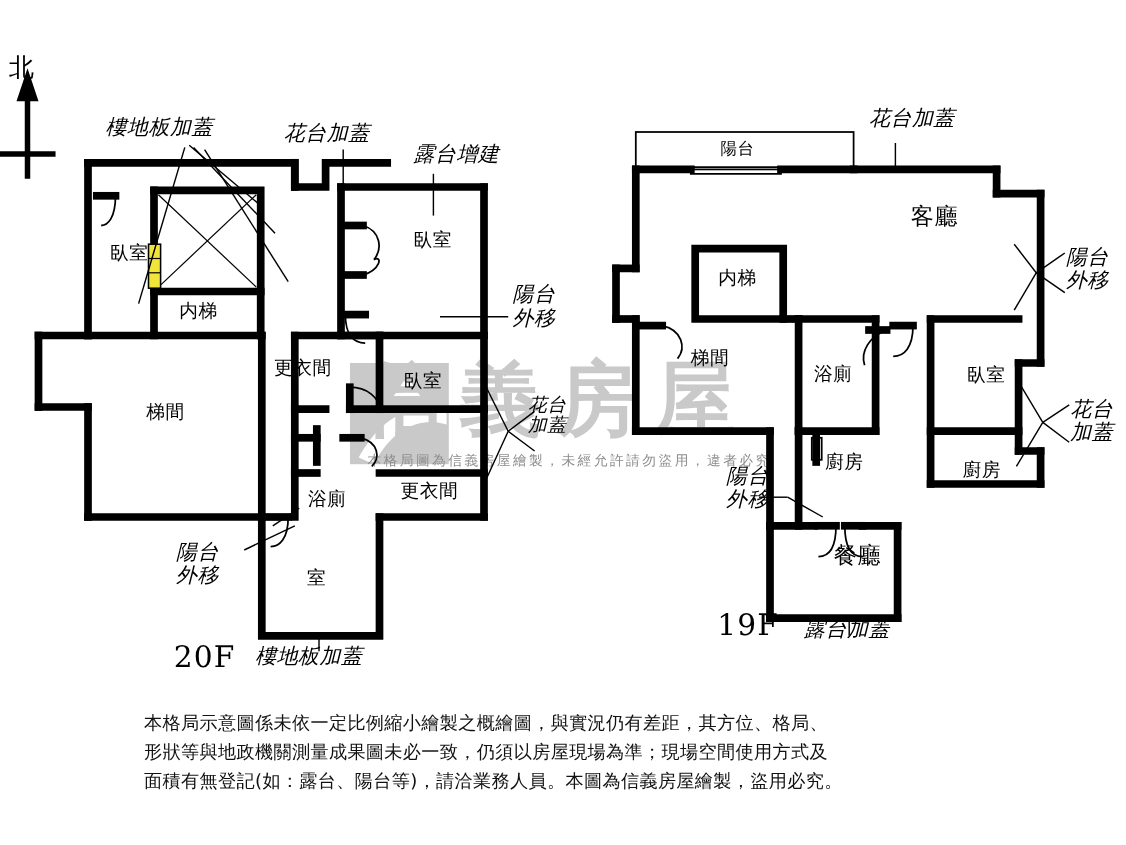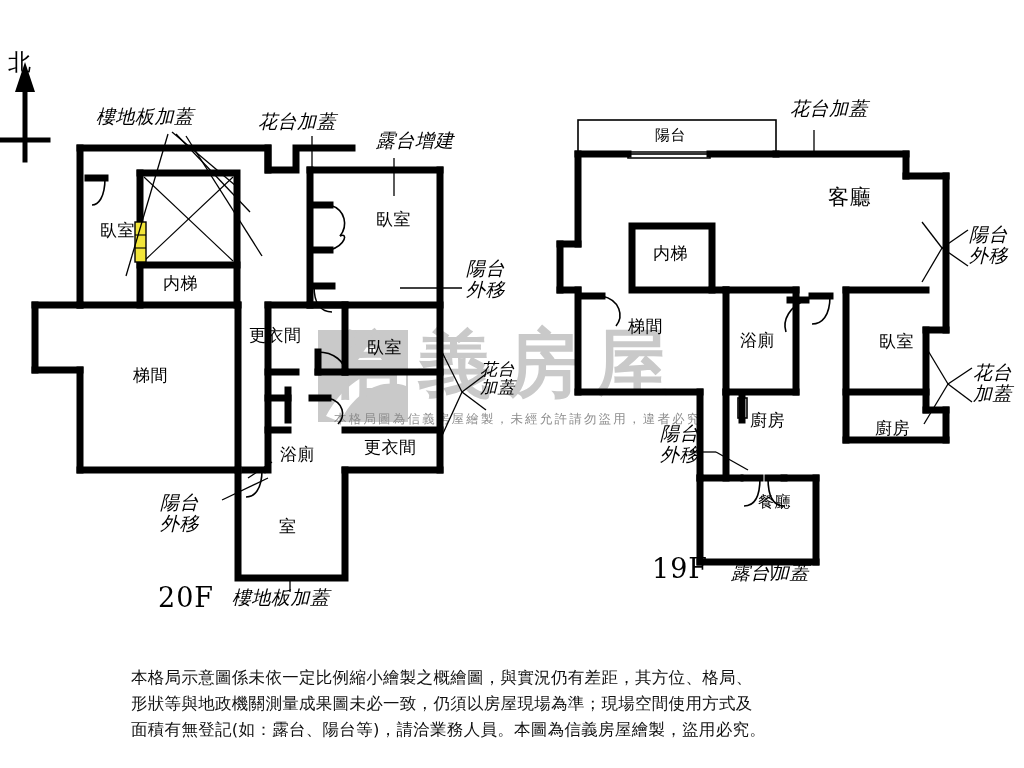--- a/index.html
+++ b/index.html
@@ -74,21 +74,20 @@
   }
   #disclaimer {
     position: absolute;
     left: 131px;
     top: 645px;
     width: 790px;
     font-size: 16.5px;
     line-height: 1.58;
     color: #111;
     letter-spacing: 0.3px;
-    margin-top: 20px;
   }
   .yellow-door { fill: #f2e53a; stroke: #000; stroke-width: 1.4; }
 </style>
 </head>
 <body>
 
 <div id="stage">
 
   <div id="watermark">
     <svg viewBox="0 0 372 100" width="372" height="100">
@@ -328,21 +327,21 @@
   <div class="lbl floor-tag" style="left:652px; top:555px;text-align:right;">19F</div>
 
   <div class="lbl room-lbl small" style="left:655px; top:128px;">陽台</div>
   <div class="lbl room-lbl" style="left:800px; top:186px; font-size:21px;margin-left:28px;">客廳</div>
   <div class="lbl room-lbl" style="left:653px; top:245px;">内梯</div>
   <div class="lbl room-lbl v" style="left:628px; top:318px;">梯間</div>
   <div class="lbl room-lbl" style="left:740px; top:332px;">浴廁</div>
   <div class="lbl room-lbl" style="left:879px; top:333px;">臥室</div>
   <div class="lbl room-lbl" style="left:750px; top:412px;">廚房</div>
   <div class="lbl room-lbl" style="left:875px; top:420px;">廚房</div>
-  <div class="lbl room-lbl" style="left:758px; top:494px; font-size:16px;">餐廳</div>
+  <div class="lbl room-lbl" style="left:758px; top:494px; font-size:21px;">餐廳</div>
 
   <div id="disclaimer">
     <div>本格局示意圖係未依一定比例縮小繪製之概繪圖，與實況仍有差距，其方位、格局、</div>
     <div>形狀等與地政機關測量成果圖未必一致，仍須以房屋現場為準；現場空間使用方式及</div>
     <div>面積有無登記(如：露台、陽台等)，請洽業務人員。本圖為信義房屋繪製，盜用必究。</div>
   </div>
 
 </div>
 
 </body></html>

